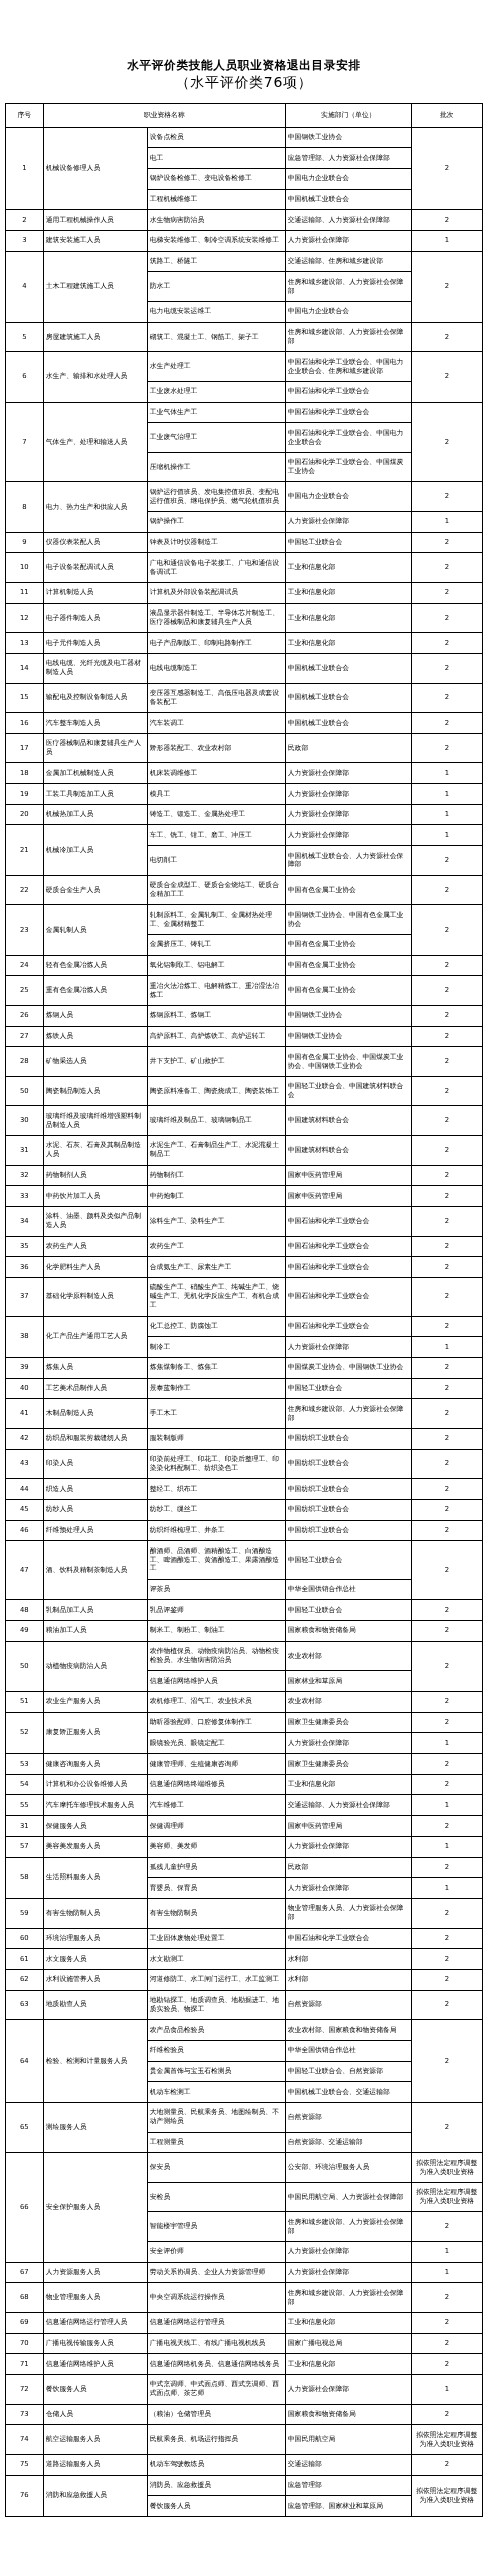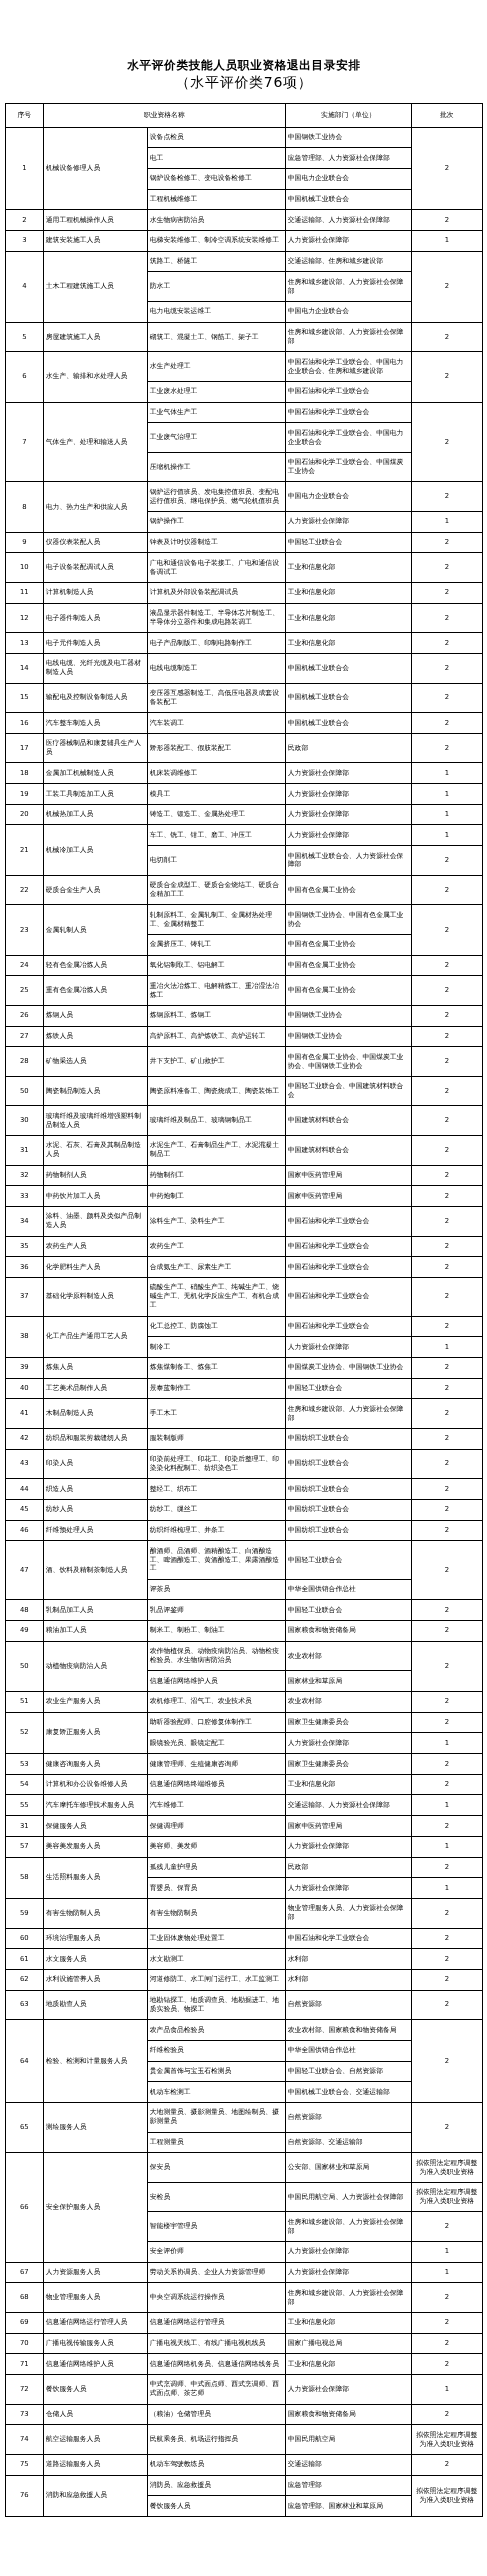--- a/index.html
+++ b/index.html
@@ -183,21 +183,21 @@
         <tr>
           <td class="c-seq">11</td>
           <td class="c-cat">计算机制造人员</td>
           <td class="c-name">计算机及外部设备装配调试员</td>
           <td class="c-dept">工业和信息化部</td>
           <td class="c-batch">2</td>
         </tr>
         <tr>
           <td class="c-seq">12</td>
           <td class="c-cat">电子器件制造人员</td>
-          <td class="c-name">液晶显示器件制造工、半导体芯片制造工、半导体分立器件和集成电路装调工</td>
+          <td class="c-name">液晶显示器件制造工、半导体芯片制造工、医疗器械制品和康复辅具生产人员</td>
           <td class="c-dept">工业和信息化部</td>
           <td class="c-batch">2</td>
         </tr>
         <tr>
           <td class="c-seq">13</td>
           <td class="c-cat">电子元件制造人员</td>
           <td class="c-name">电子产品制版工、印制电路制作工</td>
           <td class="c-dept">工业和信息化部</td>
           <td class="c-batch">2</td>
         </tr>
@@ -218,21 +218,21 @@
         <tr>
           <td class="c-seq">16</td>
           <td class="c-cat">汽车整车制造人员</td>
           <td class="c-name">汽车装调工</td>
           <td class="c-dept">中国机械工业联合会</td>
           <td class="c-batch">2</td>
         </tr>
         <tr>
           <td class="c-seq">17</td>
           <td class="c-cat">医疗器械制品和康复辅具生产人员</td>
-          <td class="c-name">矫形器装配工、假肢装配工</td>
+          <td class="c-name">矫形器装配工、农业农村部</td>
           <td class="c-dept">民政部</td>
           <td class="c-batch">2</td>
         </tr>
         <tr>
           <td class="c-seq">18</td>
           <td class="c-cat">金属加工机械制造人员</td>
           <td class="c-name">机床装调维修工</td>
           <td class="c-dept">人力资源社会保障部</td>
           <td class="c-batch">1</td>
         </tr>
@@ -598,33 +598,33 @@
           <td class="c-name">贵金属首饰与宝玉石检测员</td>
           <td class="c-dept">中国轻工业联合会、自然资源部</td>
         </tr>
         <tr>
           <td class="c-name">机动车检测工</td>
           <td class="c-dept">中国机械工业联合会、交通运输部</td>
         </tr>
         <tr>
           <td class="c-seq" rowspan="2">65</td>
           <td class="c-cat" rowspan="2">测绘服务人员</td>
-          <td class="c-name">大地测量员、摄影测量员、地图绘制员、摄影测量员</td>
+          <td class="c-name">大地测量员、民航乘务员、地图绘制员、不动产测绘员</td>
           <td class="c-dept">自然资源部</td>
           <td class="c-batch" rowspan="2">2</td>
         </tr>
         <tr>
           <td class="c-name">工程测量员</td>
           <td class="c-dept">自然资源部、交通运输部</td>
         </tr>
         <tr>
           <td class="c-seq" rowspan="4">66</td>
           <td class="c-cat" rowspan="4">安全保护服务人员</td>
           <td class="c-name">保安员</td>
-          <td class="c-dept">公安部、国家林业和草原局</td>
+          <td class="c-dept">公安部、环境治理服务人员</td>
           <td class="c-batch">拟依照法定程序调整为准入类职业资格</td>
         </tr>
         <tr>
           <td class="c-name">安检员</td>
           <td class="c-dept">中国民用航空局、人力资源社会保障部</td>
           <td class="c-batch">拟依照法定程序调整为准入类职业资格</td>
         </tr>
         <tr>
           <td class="c-name">智能楼宇管理员</td>
           <td class="c-dept">住房和城乡建设部、人力资源社会保障部</td>

